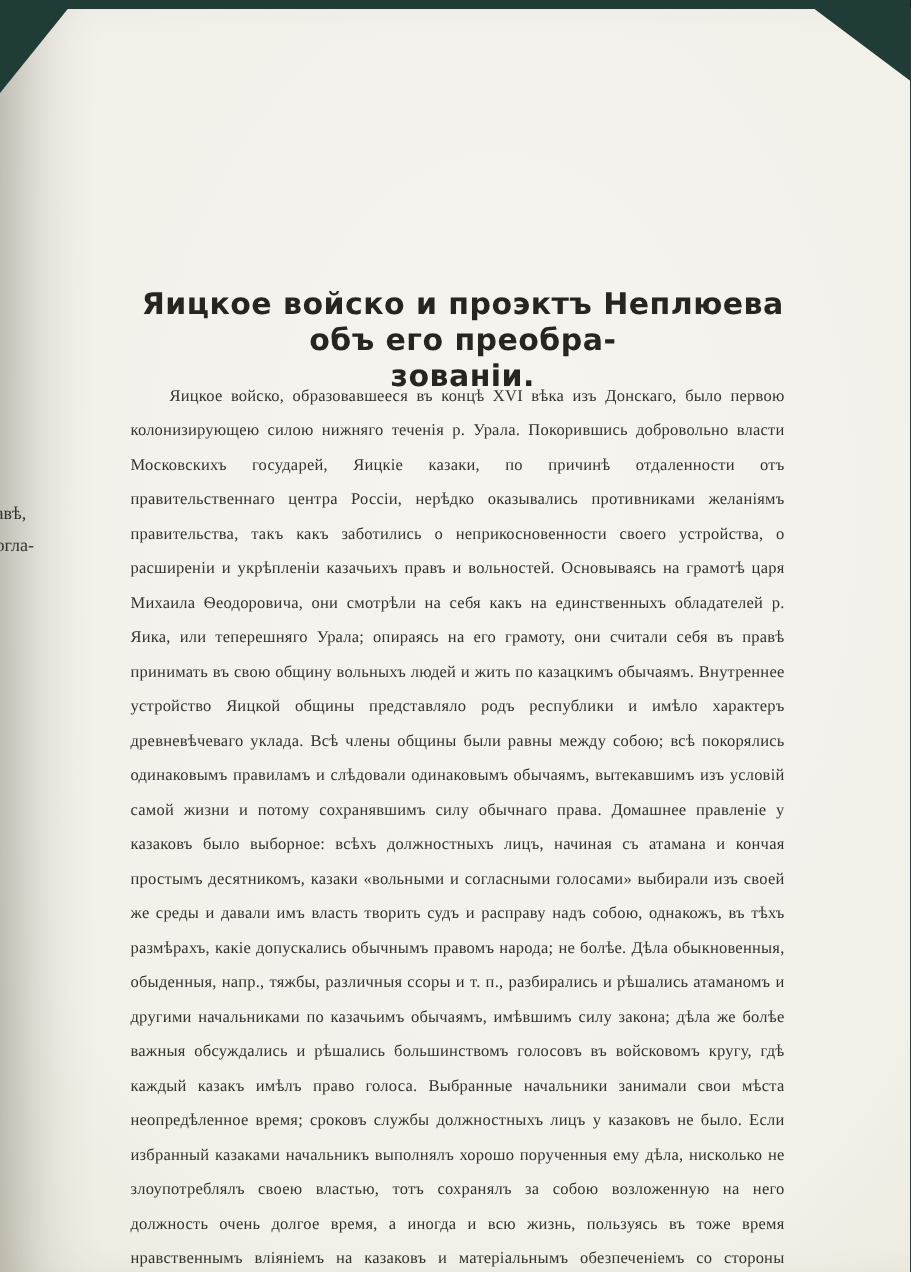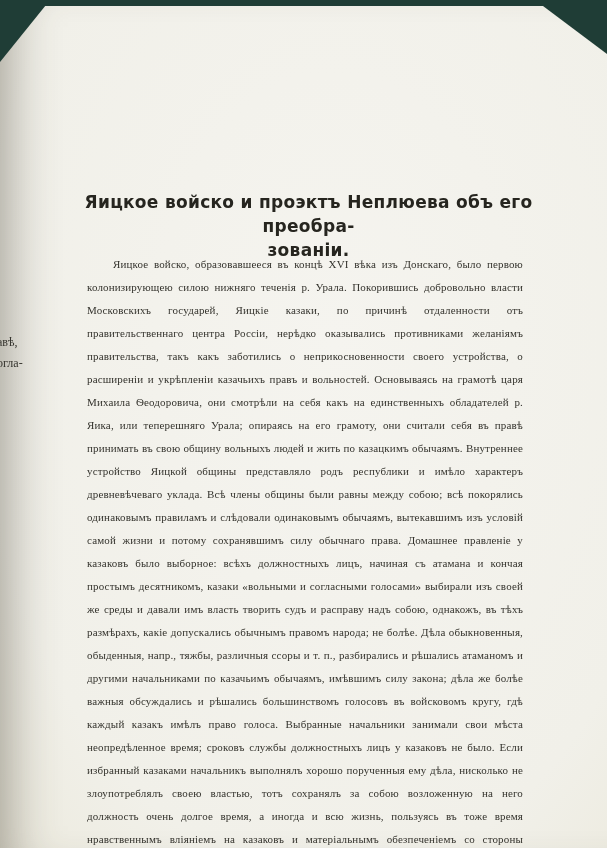--- a/index.html
+++ b/index.html
@@ -39,21 +39,21 @@
     height: 6px;
     background: var(--scan_bg, #1f3d36);
   }
   .title {
     position: absolute;
     top: 185px; left: 70px; right: 60px;
     margin: 0;
     text-align: center;
     font-family: "DejaVu Sans", "Liberation Sans", sans-serif;
     font-weight: bold;
-    font-size: 17px;
+    font-size: 20px;
     line-height: 24px;
     letter-spacing: 0.3px;
     color: var(--title_ink, #26251f);
     white-space: pre-line;
   }
   .body-text {
     position: absolute;
     top: 248px; left: 87px;
     width: 436px;
     margin: 0;

